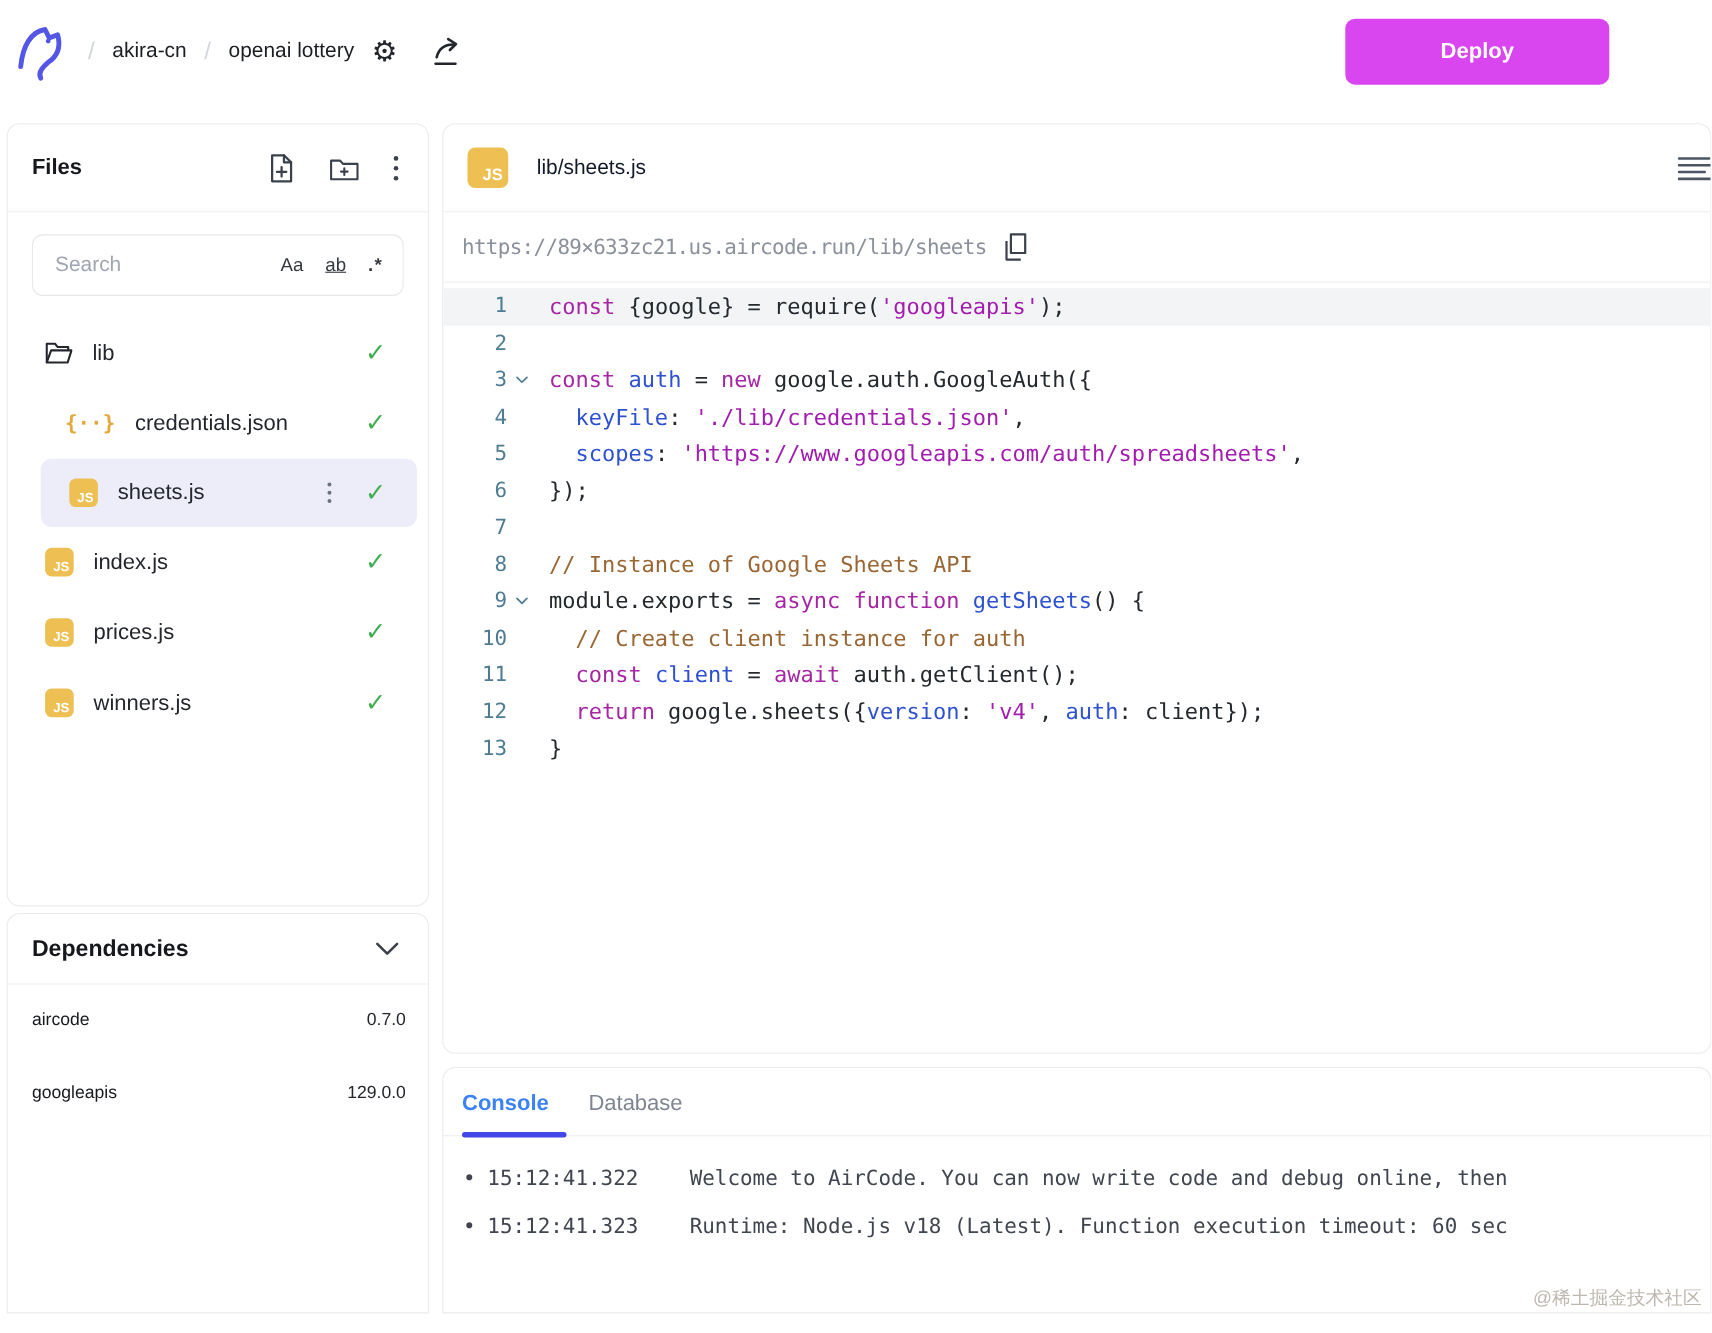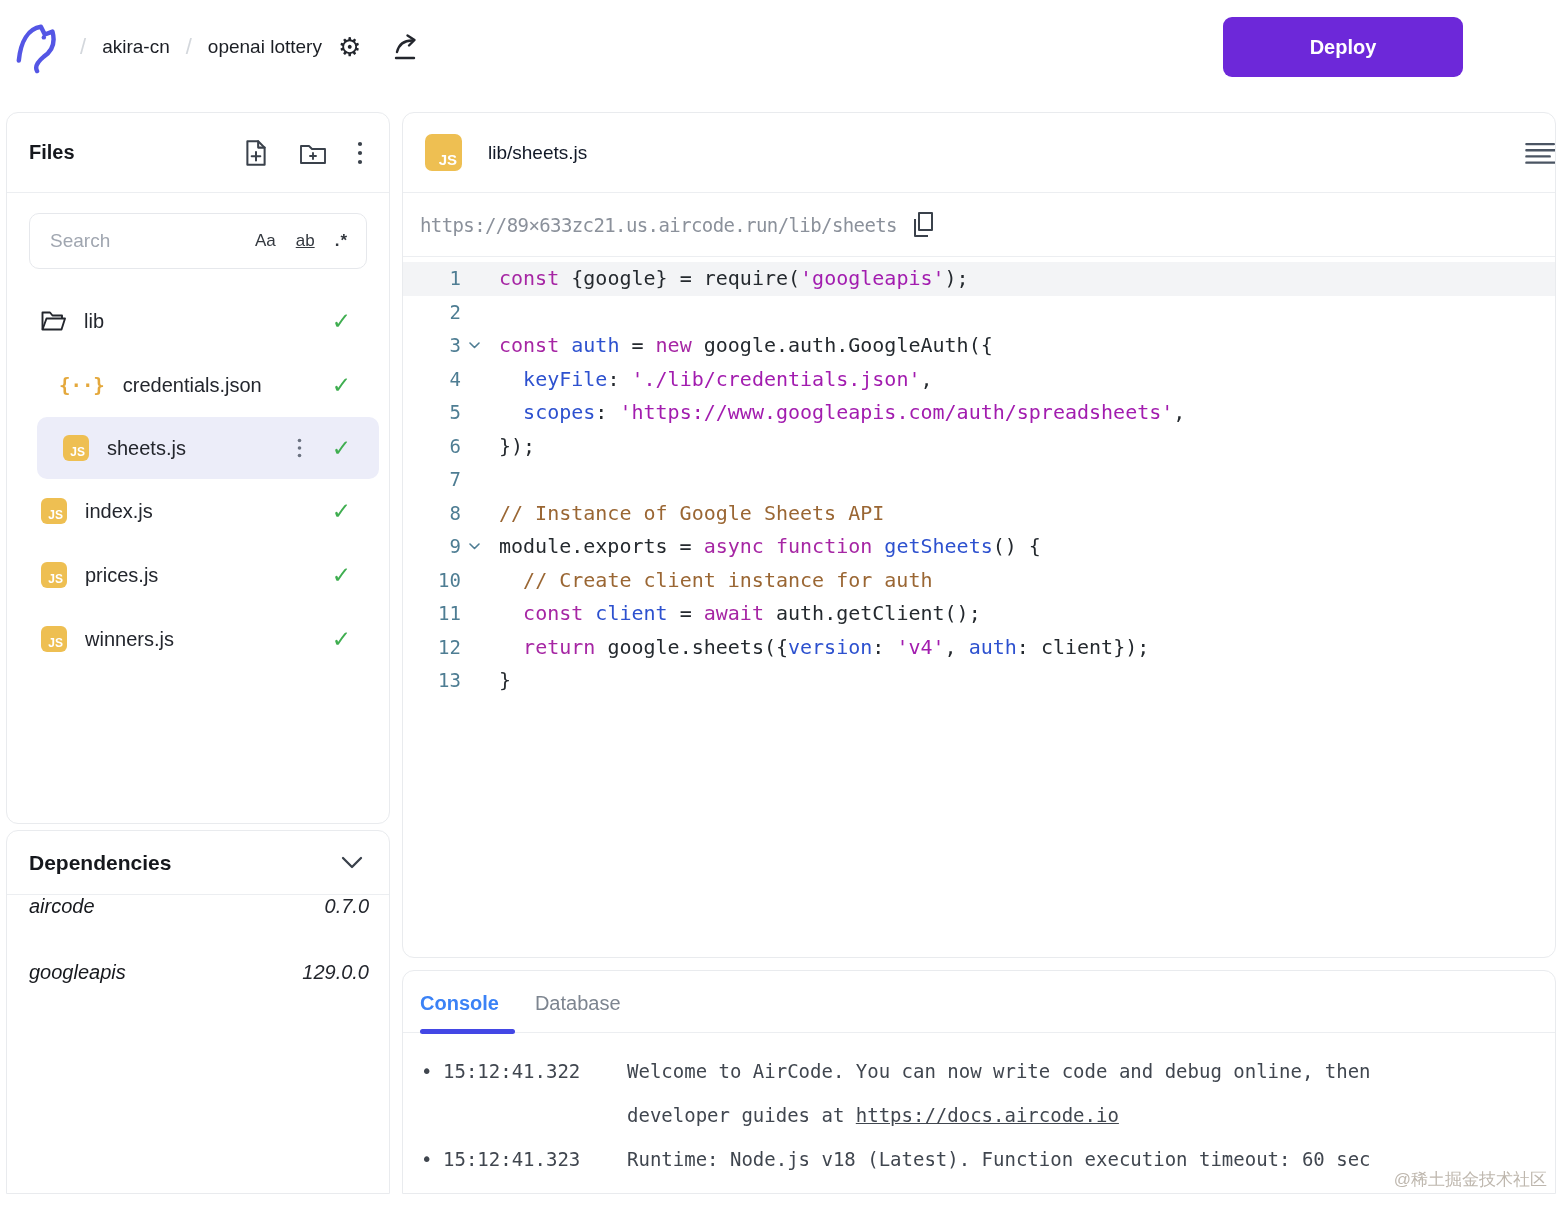--- a/index.html
+++ b/index.html
@@ -6,21 +6,21 @@
   body { margin:0; background:#fff; font-family:"Liberation Sans", sans-serif; color:#16181d; }
   .page { position:relative; width:1556px; height:1212px; overflow:hidden; background:#fff; }
 
   
   .topbar { display:flex; align-items:center; height:94px; padding:0 14px; background:#fff; }
   .logo { width:50px; height:54px; flex:none; }
   .slash { color:#d3d7dc; font-size:22px; margin:0 16px; font-weight:400; }
   .crumb { font-size:19px; color:#1b1e24; }
   .gear { font-family:"DejaVu Sans", sans-serif; font-size:26px; color:#23262d; margin-left:16px; line-height:1; cursor:pointer; }
   .share { margin-left:30px; cursor:pointer; }
-  .deploy { margin-left:auto; margin-right:79px; width:240px; height:60px; background:#6d28d9; color:#fff;
+  .deploy { margin-left:auto; margin-right:79px; width:240px; height:60px; background:#d946ef; color:#fff;
             font-size:20px; font-weight:700; border:none; border-radius:9px; font-family:"Liberation Sans",sans-serif; cursor:pointer; }
 
   
   .body { display:flex; gap:12px; padding:18px 0 0 6px; height:1100px; }
   .card { border:1px solid #e9ebee; border-radius:12px; background:#fff; overflow:hidden; }
   .left  { width:384px; flex:none; display:flex; flex-direction:column; gap:6px; }
   .right { flex:1; min-width:0; display:flex; flex-direction:column; gap:12px; }
 
   
   .files-card { height:712px; display:flex; flex-direction:column; }
@@ -53,21 +53,21 @@
   .deps-card { flex:1; display:flex; flex-direction:column; border-bottom-left-radius:0; border-bottom-right-radius:0; }
   .deps-head { display:flex; align-items:center; height:64px; padding:0 26px 0 22px; border-bottom:1px solid #eceef1; flex:none; }
   .deps-title { font-size:21px; font-weight:600; }
   .deps-chevron { margin-left:auto; cursor:pointer; display:flex; }
   .dep-search-row { display:flex; gap:14px; padding:20px 18px 8px 22px; align-items:center; flex:none; }
   .dep-input { flex:1; min-width:0; height:56px; border:1px solid #e6e8ec; border-radius:10px; padding:0 20px; font-size:20px;
                font-family:"Liberation Sans",sans-serif; color:#1b1e24; outline:none; }
   .dep-input::placeholder { color:#a0a6b0; }
   .burger-btn { width:56px; height:56px; flex:none; border:1px solid #e6e8ec; border-radius:10px; background:#fff;
                 display:flex; align-items:center; justify-content:center; cursor:pointer; }
-  .dep-row { display:flex; height:66px; align-items:flex-start; padding:0 20px 0 22px; font-size:20px; color:#16181d;font-style:italic; }
+  .dep-row { display:flex; height:66px; align-items:center; padding:0 20px 0 22px; font-size:16px; color:#16181d; }
   .dep-ver { margin-left:auto; color:#23262d; }
 
   
   .editor-card { height:846px; display:flex; flex-direction:column; }
   .ed-head { display:flex; align-items:center; height:80px; padding:0 0 0 22px; border-bottom:1px solid #eceef1; flex:none; }
   .ed-js { width:37px; height:37px; border-radius:7px; background:#eebf52; color:#fff; font-weight:700; font-size:15px;
            display:flex; align-items:flex-end; justify-content:flex-end; padding:3px 5px; }
   .ed-title { margin-left:26px; font-size:19px; font-weight:500; color:#111827; }
   .align-icon { margin-left:auto; margin-right:-14px; flex:none; }
   .url-bar { display:flex; align-items:center; height:64px; padding:0 17px; border-bottom:1px solid #eceef1; flex:none; }
@@ -298,21 +298,20 @@
           <span class="tab active">Console</span>
           <span class="tab">Database</span>
           <span class="tab-underline"></span>
         </div>
         <div class="logs" id="log-area">
             <div class="log-line">
               <span class="bullet">•</span>
               <span class="time">15:12:41.322</span>
               <span class="msg"><span>Welcome to AirCode. You can now write code and debug online, then</span></span>
             </div>
-            <div class="cont"><span>developer guides at </span><span class="log-link">https://docs.aircode.io</span></div>
             <div class="log-line">
               <span class="bullet">•</span>
               <span class="time">15:12:41.323</span>
               <span class="msg"><span>Runtime: Node.js v18 (Latest). Function execution timeout: 60 sec</span></span>
             </div>
           </div>
         <span class="watermark">@稀土掘金技术社区</span>
       </section>
     </main>
   </div>

